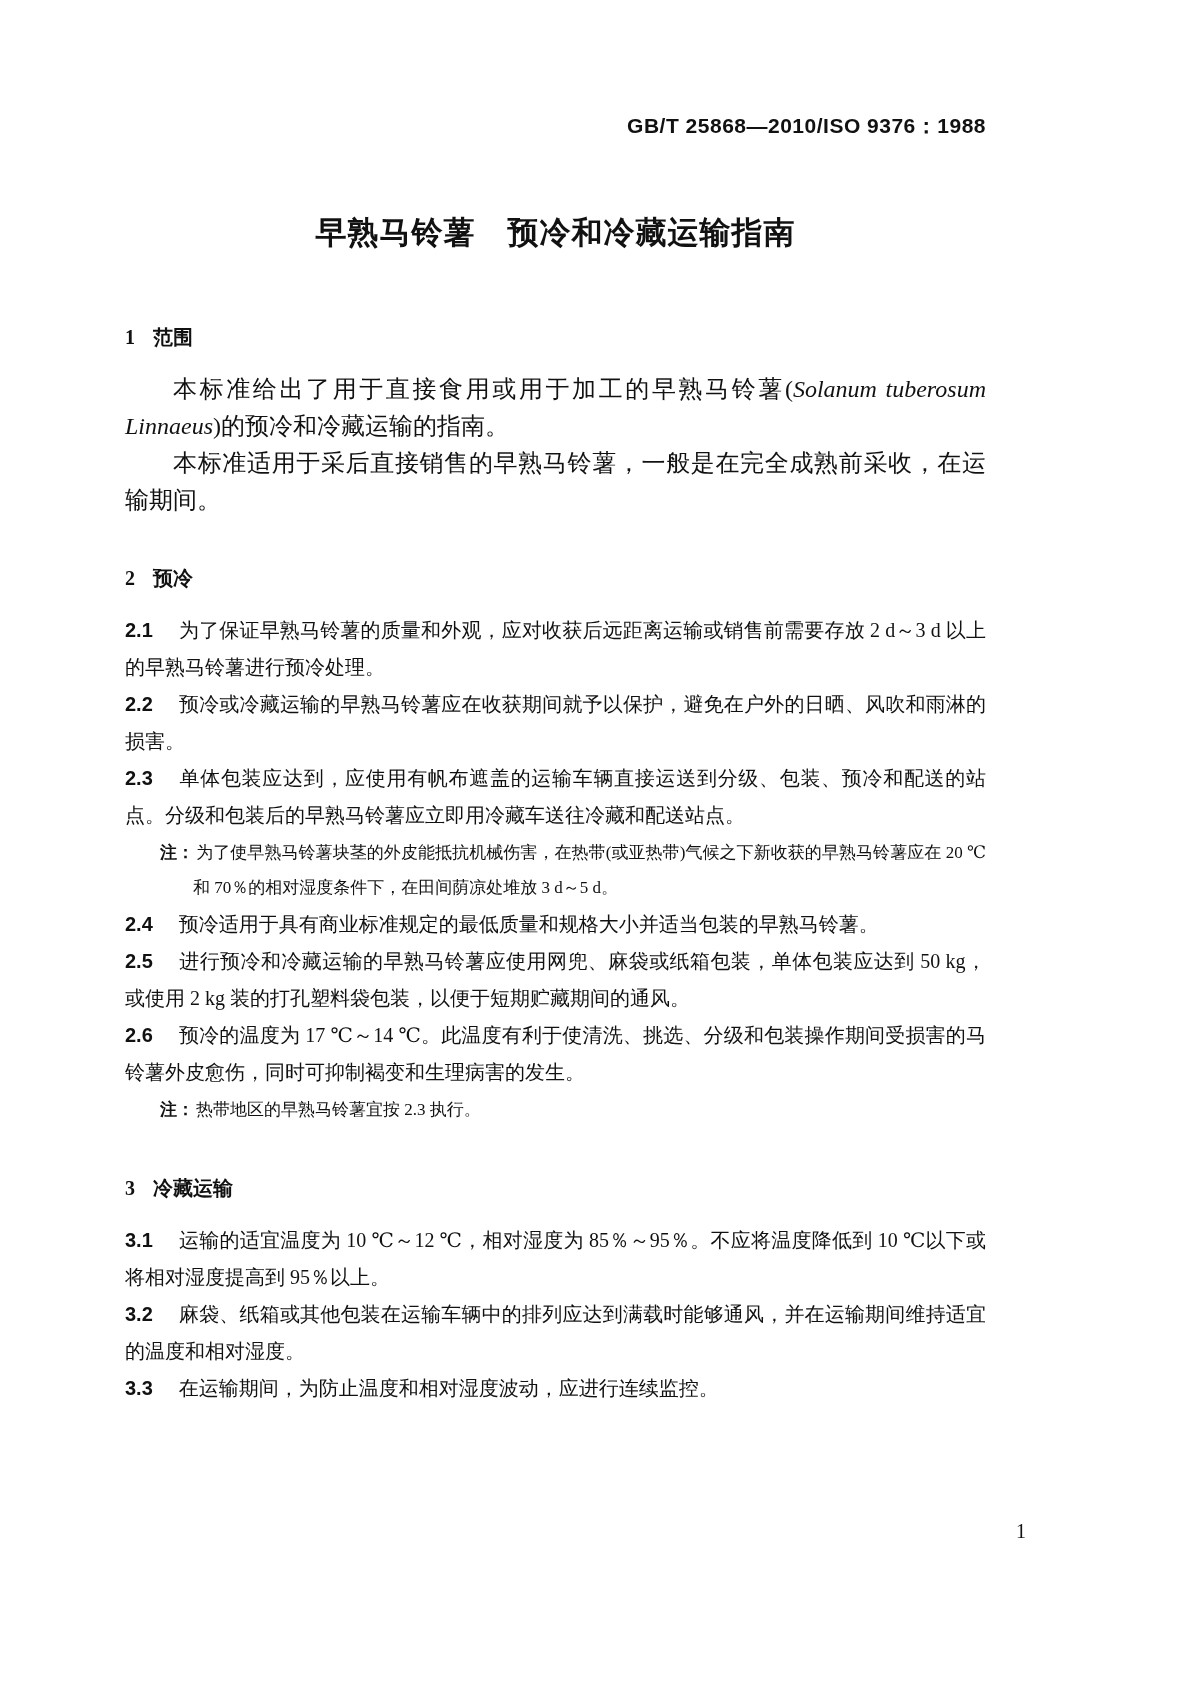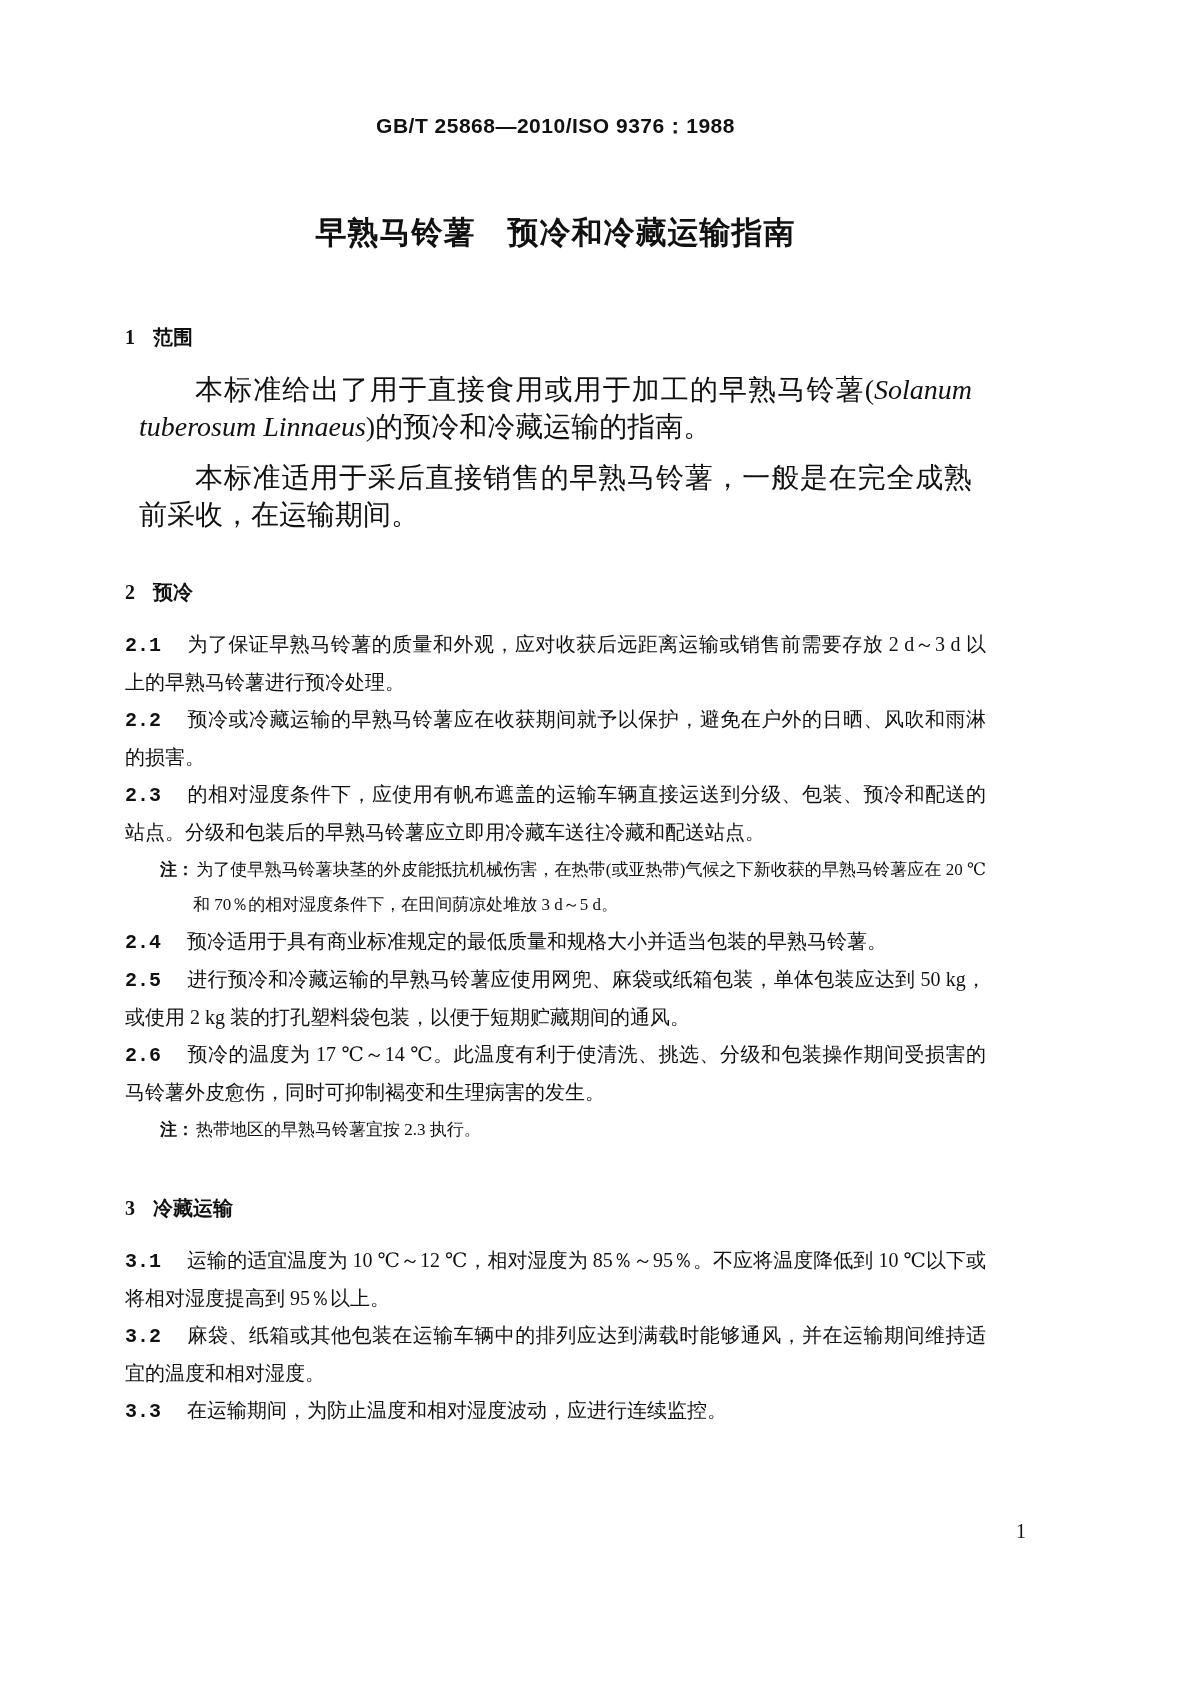--- a/index.html
+++ b/index.html
@@ -10,21 +10,21 @@
     font-family: "Liberation Serif", "DejaVu Serif", serif;
     position: relative;
     overflow: hidden;
   }
   .page {
     position: absolute;
     left: 125px; right: 205px; top: 0;
   }
   .doc-header {
     margin-top: 112px;
-    text-align: center;
+    text-align: right;
     font-family: "Liberation Sans", "DejaVu Sans", sans-serif;
     font-weight: bold;
     font-size: 21px;
     letter-spacing: 0.5px;
   }
   .doc-title {
     margin: 72px 0 0 0;
     text-align: center;
     font-family: "Liberation Sans", "DejaVu Sans", sans-serif;
     font-weight: bold;
@@ -36,34 +36,34 @@
     font-family: Liberation Serif, serif;
     font-weight: bold;
     font-size: 20px;
   }
   .section-heading .sec-num { margin-right: 18px; }
   #sec1-heading { margin-top: 70px; }
   #sec2-heading { margin-top: 46px; }
   #sec3-heading { margin-top: 48px; }
   .section-body { margin-top: 20px; }
   p.body-para {
-    margin: 14px;
-    font-size: 28px;
+    margin: 0;
+    font-size: 24px;
     line-height: 37px;
     text-align: justify;
     text-indent: 2em;
   }
   p.clause {
     margin: 0;
     font-size: 20px;
     line-height: 37px;
     text-align: justify;
   }
   .clause-num {
-    font-family: Liberation Mono, monospace;
+    font-family: Liberation Sans, sans-serif;
     font-weight: bold;
     margin-right: 26px;
   }
   p.note {
     margin: 1px 0;
     font-size: 17px;
     line-height: 35px;
     text-align: justify;
     padding-left: 68px;
     text-indent: -33px;
@@ -97,21 +97,21 @@
     <p class="body-para"><span>本标准给出了用于直接食用或用于加工的早熟马铃薯(</span><span class="latin-italic">Solanum tuberosum Linnaeus</span><span>)的预冷和冷藏运输的指南。</span></p>
     <p class="body-para">本标准适用于采后直接销售的早熟马铃薯，一般是在完全成熟前采收，在运输期间。</p>
   </div>
 
   <h2 class="section-heading" id="sec2-heading">
     <span class="sec-num">2</span><span>预冷</span>
   </h2>
   <div class="section-body">
     <p class="clause"><span class="clause-num">2.1</span><span>为了保证早熟马铃薯的质量和外观，应对收获后远距离运输或销售前需要存放 2 d～3 d 以上的早熟马铃薯进行预冷处理。</span></p>
     <p class="clause"><span class="clause-num">2.2</span><span>预冷或冷藏运输的早熟马铃薯应在收获期间就予以保护，避免在户外的日晒、风吹和雨淋的损害。</span></p>
-    <p class="clause"><span class="clause-num">2.3</span><span>的相对湿度条件下，应使用有帆布遮盖的运输车辆直接运送到分级、包装、预冷和配送的站点。分级和包装后的早熟马铃薯应立即用冷藏车送往冷藏和配送站点。</span></p>
+    <p class="clause"><span class="clause-num">2.3</span><span>单体包装应达到，应使用有帆布遮盖的运输车辆直接运送到分级、包装、预冷和配送的站点。分级和包装后的早熟马铃薯应立即用冷藏车送往冷藏和配送站点。</span></p>
     <p class="note"><span class="note-label">注：</span><span>为了使早熟马铃薯块茎的外皮能抵抗机械伤害，在热带(或亚热带)气候之下新收获的早熟马铃薯应在 20 ℃ 和 70％的相对湿度条件下，在田间荫凉处堆放 3 d～5 d。</span></p>
     <p class="clause"><span class="clause-num">2.4</span><span>预冷适用于具有商业标准规定的最低质量和规格大小并适当包装的早熟马铃薯。</span></p>
     <p class="clause"><span class="clause-num">2.5</span><span>进行预冷和冷藏运输的早熟马铃薯应使用网兜、麻袋或纸箱包装，单体包装应达到 50 kg，或使用 2 kg 装的打孔塑料袋包装，以便于短期贮藏期间的通风。</span></p>
     <p class="clause"><span class="clause-num">2.6</span><span>预冷的温度为 17 ℃～14 ℃。此温度有利于使清洗、挑选、分级和包装操作期间受损害的马铃薯外皮愈伤，同时可抑制褐变和生理病害的发生。</span></p>
     <p class="note"><span class="note-label">注：</span><span>热带地区的早熟马铃薯宜按 2.3 执行。</span></p>
   </div>
 
   <h2 class="section-heading" id="sec3-heading">
     <span class="sec-num">3</span><span>冷藏运输</span>
   </h2>

